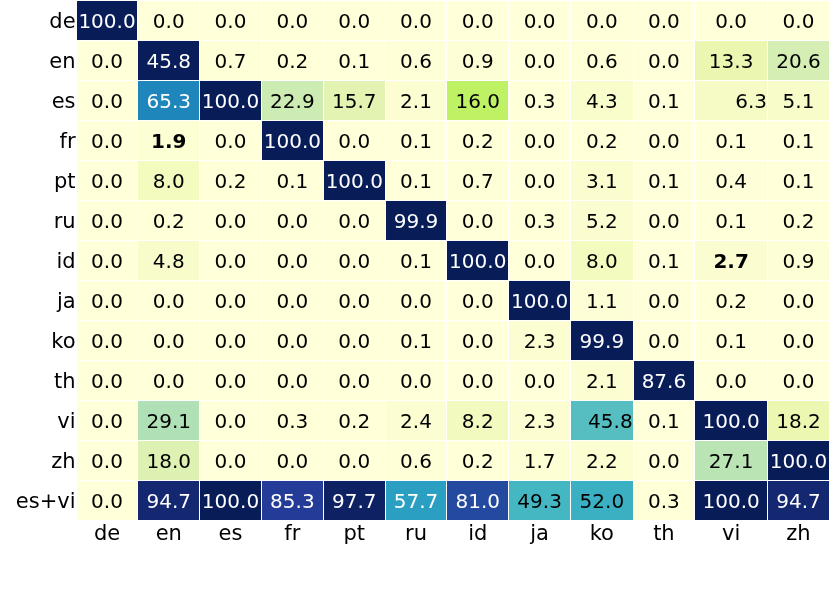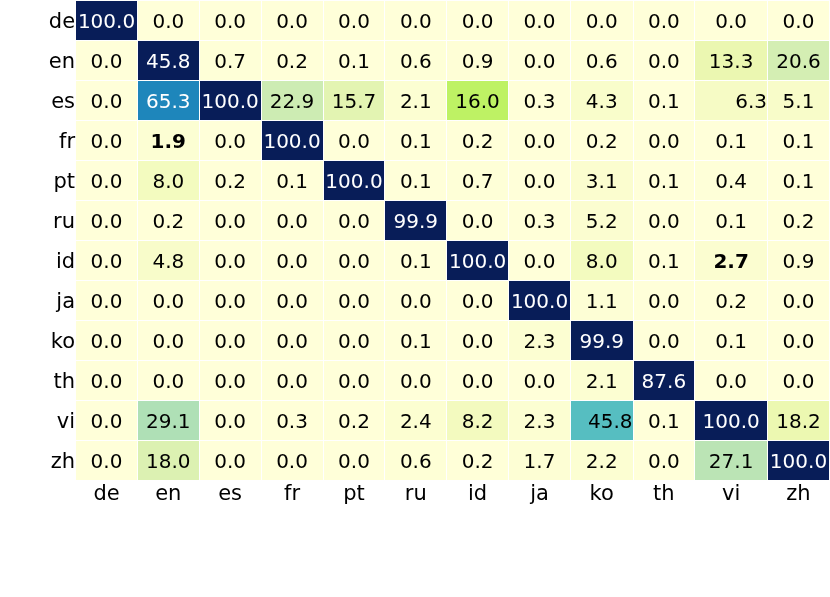--- a/index.html
+++ b/index.html
@@ -235,20 +235,35 @@
           <td class="cell" style="width: 62px; height: 40px; background: rgb(255, 255, 217); color: rgb(0, 0, 0);">0.0</td>
           <td class="cell" style="width: 62px; height: 40px; background: rgb(255, 255, 217); color: rgb(0, 0, 0);">0.0</td>
           <td class="cell" style="width: 62px; height: 40px; background: rgb(255, 255, 217); color: rgb(0, 0, 0);">0.0</td>
           <td class="cell" style="width: 62px; height: 40px; background: rgb(254, 255, 214); color: rgb(0, 0, 0);">0.6</td>
           <td class="cell" style="width: 62px; height: 40px; background: rgb(255, 255, 216); color: rgb(0, 0, 0);">0.2</td>
           <td class="cell" style="width: 62px; height: 40px; background: rgb(253, 254, 212); color: rgb(0, 0, 0); margin-top: 9px;">1.7</td>
           <td class="cell" style="width: 62px; height: 40px; background: rgb(252, 254, 210); color: rgb(0, 0, 0);">2.2</td>
           <td class="cell" style="width: 62px; height: 40px; background: rgb(255, 255, 217); color: rgb(0, 0, 0);">0.0</td>
           <td class="cell" style="width: 62px; height: 40px; background: rgb(187, 228, 181); color: rgb(0, 0, 0);">27.1</td>
           <td class="cell" style="width: 62px; height: 40px; background: rgb(8, 29, 88); color: rgb(255, 255, 255);">100.0</td>
+        </tr>
+        <tr>
+          <th class="rowlabel" style="width: 76px; height: 40px;">es+vi</th>
+          <td class="cell" style="width: 62px; height: 40px; background: rgb(255, 255, 217); color: rgb(0, 0, 0);">0.0</td>
+          <td class="cell" style="width: 62px; height: 40px; background: rgb(20, 39, 113); color: rgb(255, 255, 255);">94.7</td>
+          <td class="cell" style="width: 62px; height: 40px; background: rgb(8, 29, 88); color: rgb(255, 255, 255);">100.0</td>
+          <td class="cell" style="width: 62px; height: 40px; background: rgb(36, 59, 152); color: rgb(255, 255, 255);">85.3</td>
+          <td class="cell" style="width: 62px; height: 40px; background: rgb(13, 33, 99); color: rgb(255, 255, 255);">97.7</td>
+          <td class="cell" style="width: 62px; height: 40px; background: rgb(43, 159, 194); color: rgb(255, 255, 255);">57.7</td>
+          <td class="cell" style="width: 62px; height: 40px; background: rgb(35, 74, 158); color: rgb(255, 255, 255);">81.0</td>
+          <td class="cell" style="width: 62px; height: 40px; background: rgb(68, 183, 195); color: rgb(0, 0, 0);">49.3</td>
+          <td class="cell" style="width: 62px; height: 40px; background: rgb(59, 176, 195); color: rgb(0, 0, 0);">52.0</td>
+          <td class="cell" style="width: 62px; height: 40px; background: rgb(255, 255, 216); color: rgb(0, 0, 0);">0.3</td>
+          <td class="cell" style="width: 62px; height: 40px; background: rgb(8, 29, 88); color: rgb(255, 255, 255);">100.0</td>
+          <td class="cell" style="width: 62px; height: 40px; background: rgb(20, 39, 113); color: rgb(255, 255, 255);">94.7</td>
         </tr>
         <tr>
           <td class="cornerpad"></td>
           <td class="collabel" style="width: 62px; height: 34px;">de</td>
           <td class="collabel" style="width: 62px; height: 34px;">en</td>
           <td class="collabel" style="width: 62px; height: 34px;">es</td>
           <td class="collabel" style="width: 62px; height: 34px;">fr</td>
           <td class="collabel" style="width: 62px; height: 34px;">pt</td>
           <td class="collabel" style="width: 62px; height: 34px;">ru</td>
           <td class="collabel" style="width: 62px; height: 34px;">id</td>

